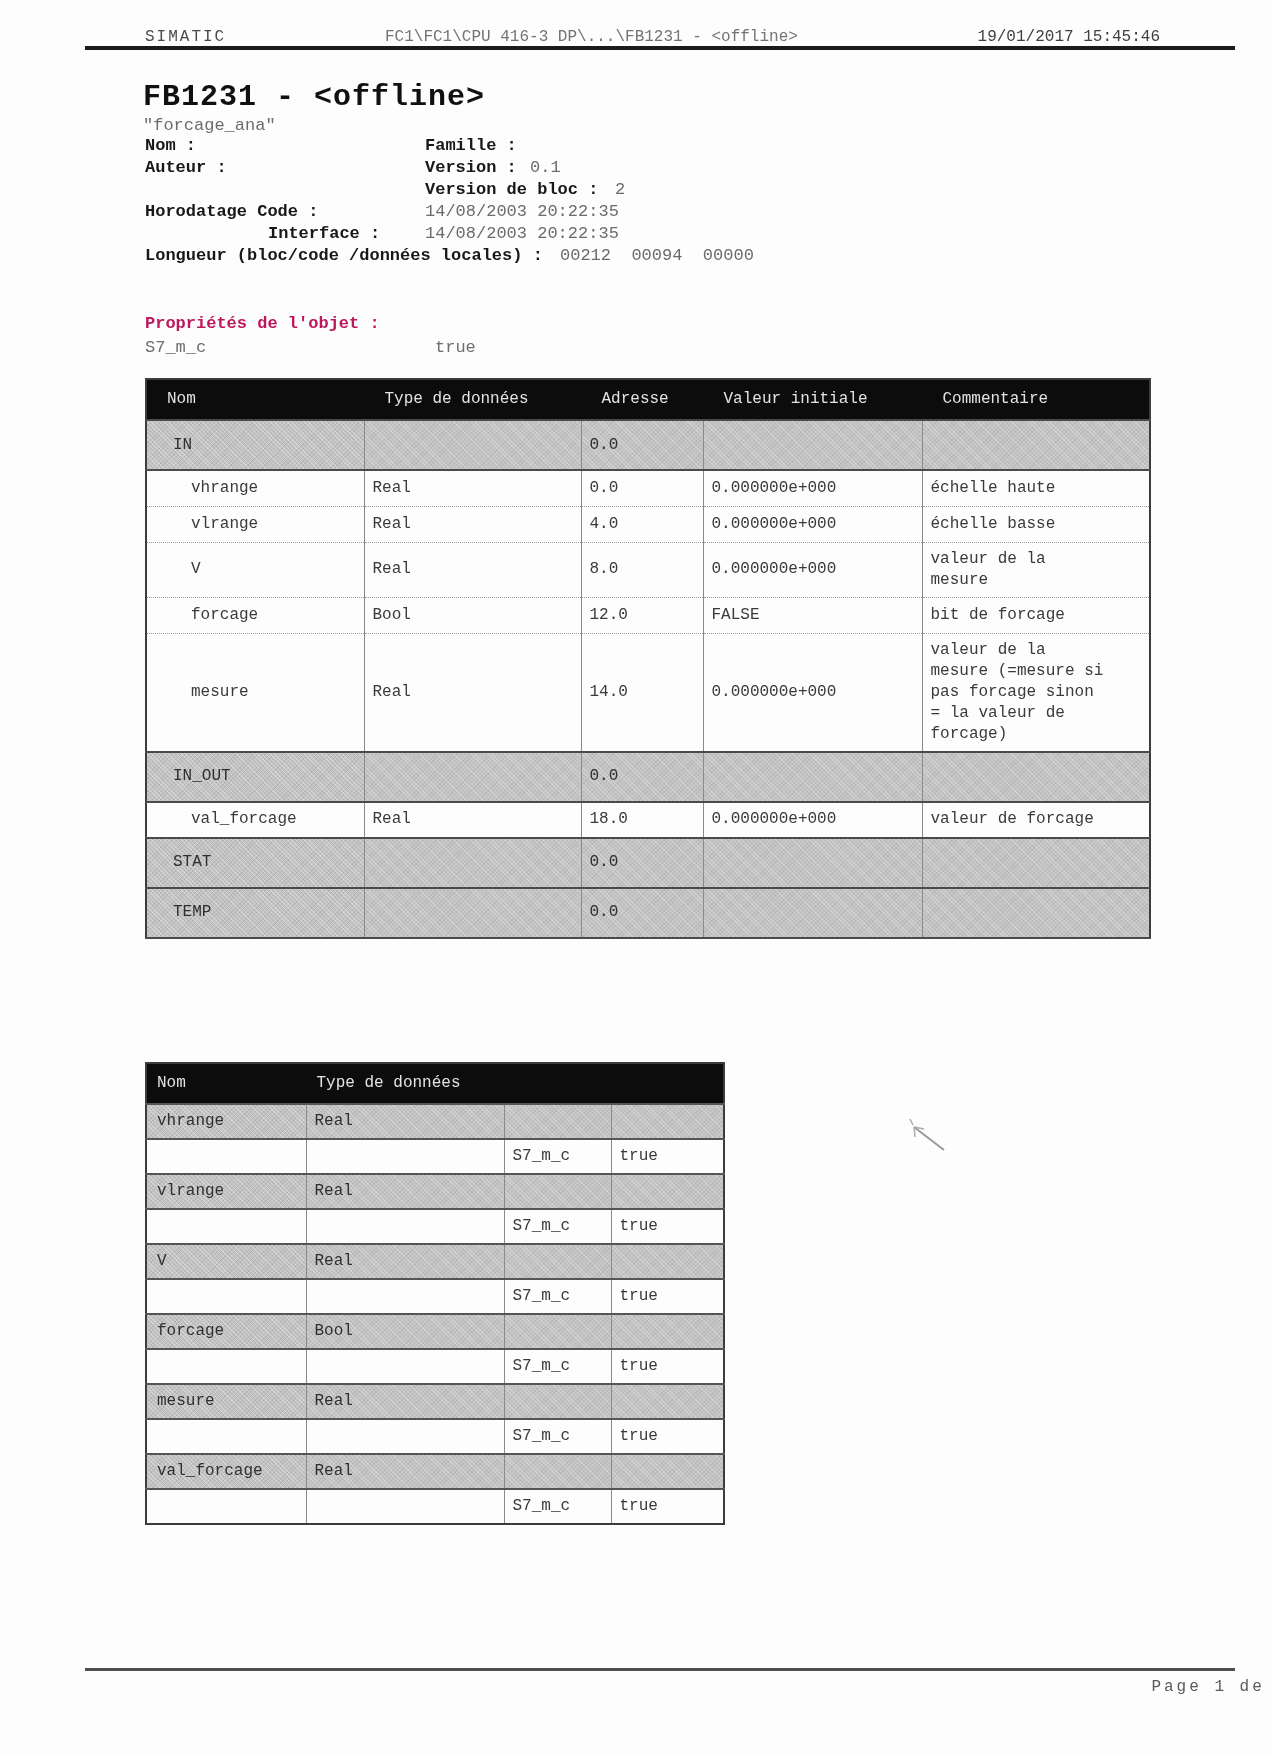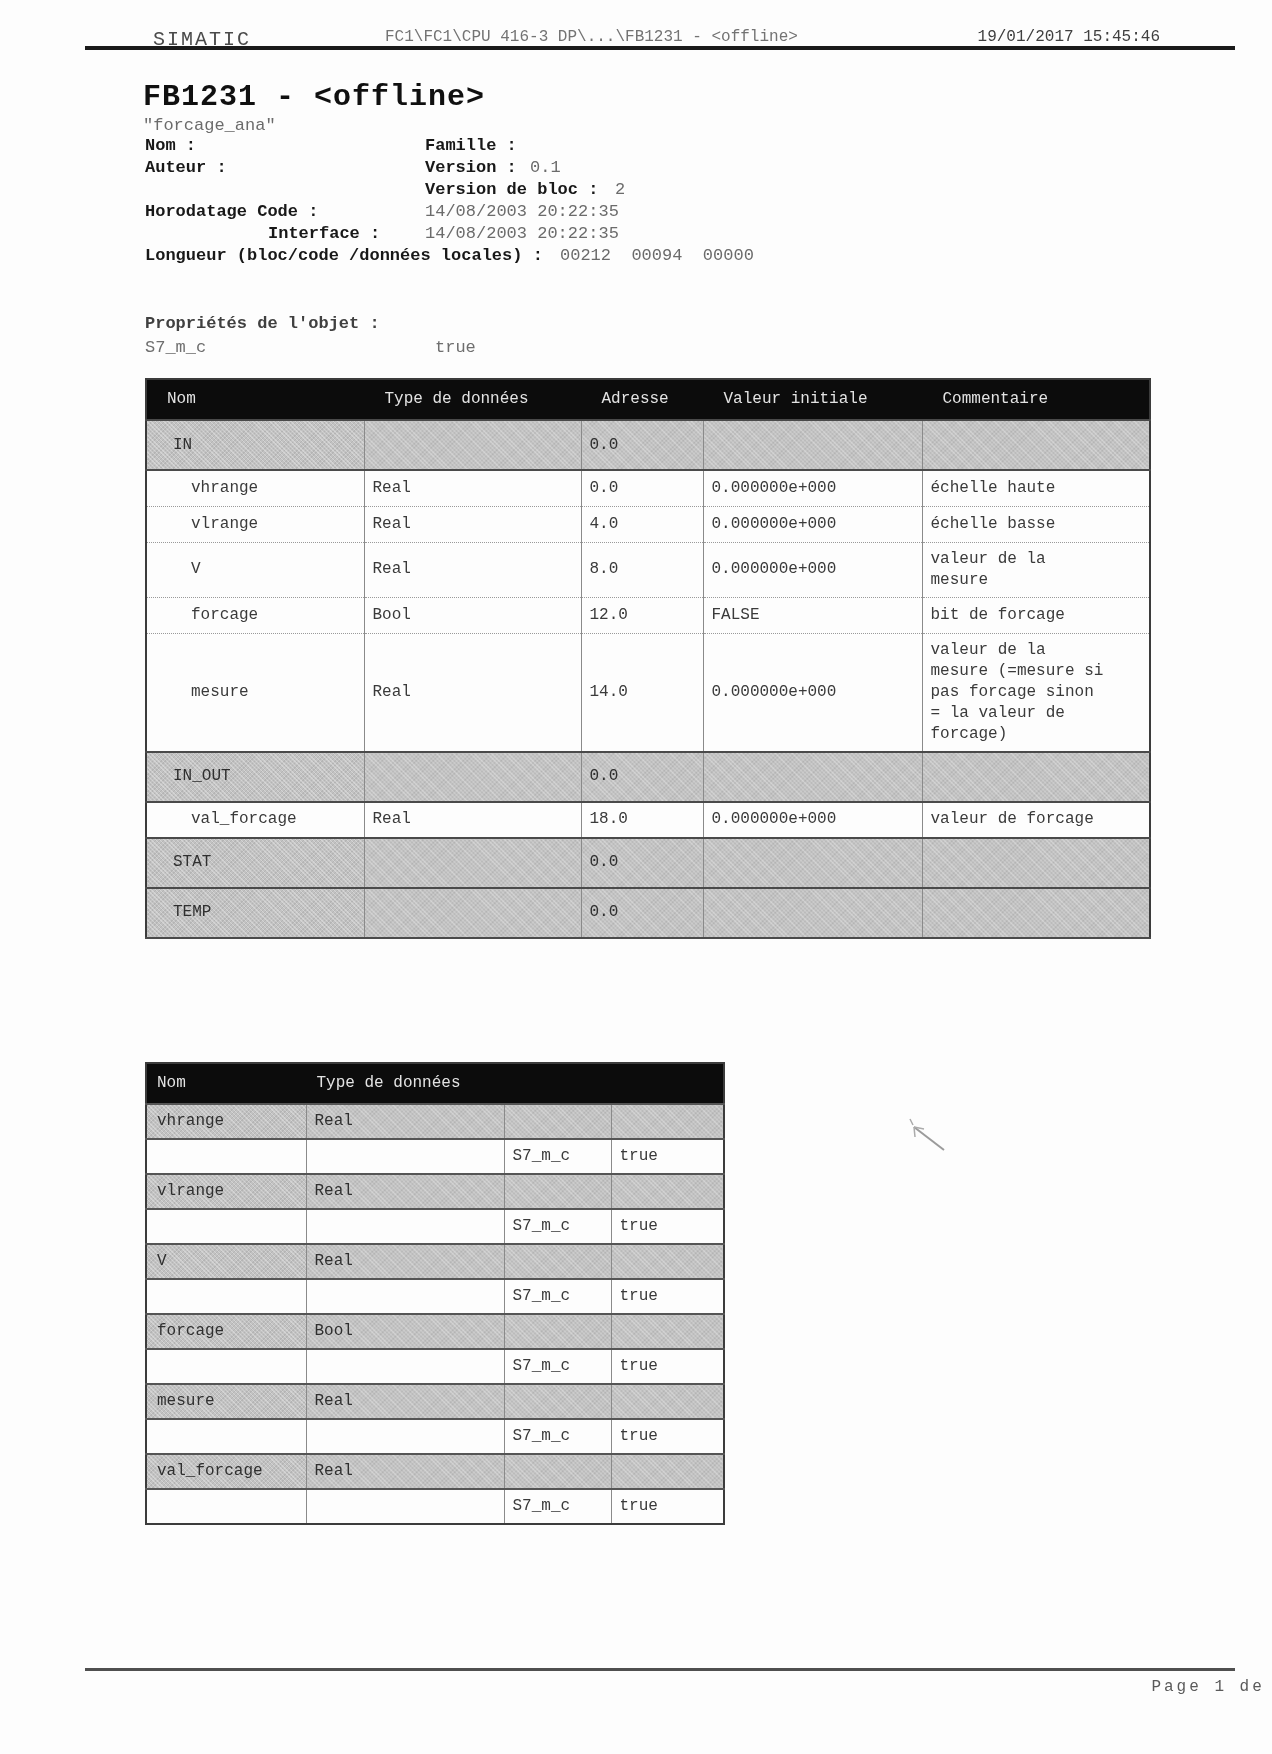--- a/index.html
+++ b/index.html
@@ -6,37 +6,37 @@
   html,body { margin:0; padding:0; }
   body {
     width:1272px; height:1754px; position:relative;
     background:#fdfdfd;
     font-family:"Liberation Mono","DejaVu Sans Mono",monospace;
     color:#3d3d3d;
   }
   .abs { position:absolute; }
 
   
-  .top-app { top:28px; left:145px; font-size:20px; color:#4a4a4a; letter-spacing:2px;margin-left:8px; }
+  .top-app { top:28px; left:145px; font-size:16px; color:#4a4a4a; letter-spacing:2px; }
   .top-path { top:28px; left:385px; font-size:16px; color:#737373; white-space:pre; }
   .top-date { top:28px; right:112px; font-size:16px; color:#3f3f3f; }
   .top-rule { top:46px; left:85px; width:1150px; height:4px; background:#1b1b1b; }
 
   
   .page-title { top:80px; left:143px; font-size:30px; font-weight:bold; color:#101010; letter-spacing:1px; }
   .page-subtitle { top:116px; left:143px; font-size:17px; color:#6b6b6b; }
 
   .meta-label { font-size:17px; font-weight:bold; color:#181818; white-space:pre; }
   .meta-value { font-size:17px; color:#6b6b6b; white-space:pre; }
   .meta-row { position:absolute; left:0; width:1272px; height:22px; }
   .mx-left { position:absolute; left:145px; }
   .mx-ind  { position:absolute; left:268px; }
   .mx-right{ position:absolute; left:425px; }
 
-  .props-heading { top:314px; left:145px; font-size:17px; font-weight:bold; color:#404040; }
+  .props-heading { top:314px; left:145px; font-size:17px; font-weight:bold; color:#be185d; }
   .props-key { top:338px; left:145px; font-size:17px; color:#6e6e6e; }
   .props-value { top:338px; left:435px; font-size:17px; color:#6e6e6e; }
 
   
   table { border-collapse:collapse; table-layout:fixed; font-size:16px; line-height:21px; color:#3a3a3a; }
   #table1-wrap { top:378px; left:145px; }
   #table2-wrap { top:1062px; left:145px; }
   #table1, #table2 { border:2px solid #3c3c3c; }
   th {
     background:#0c0c0c; color:#e3e3e3; font-weight:normal;

